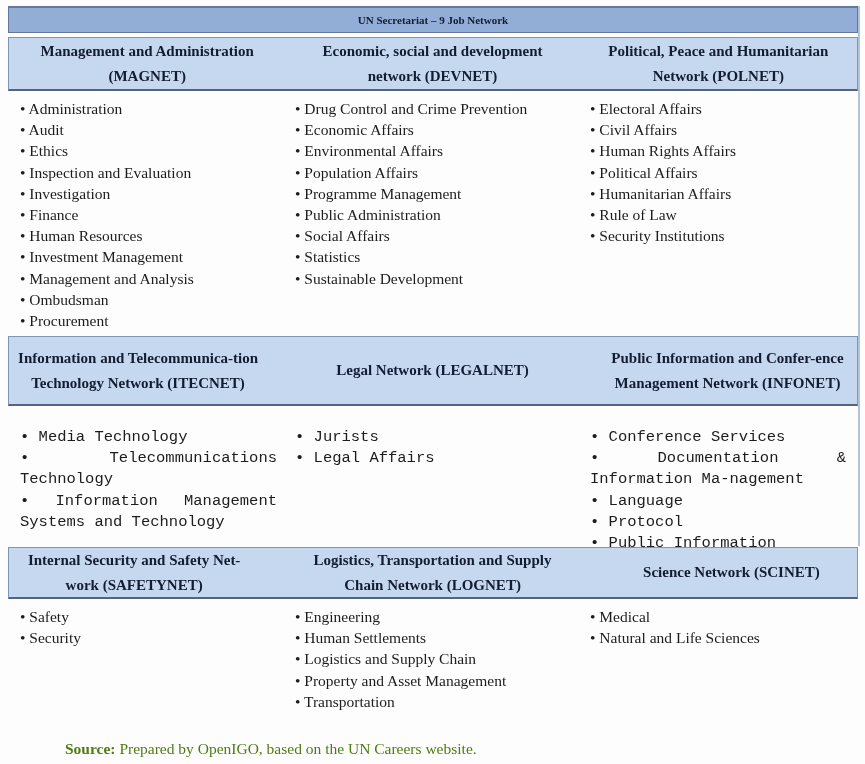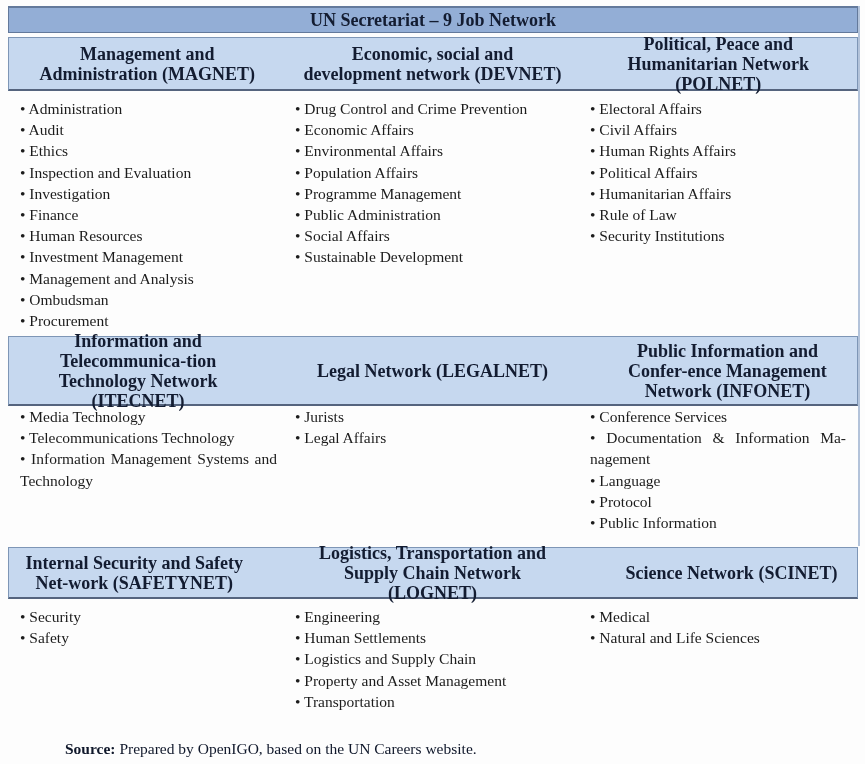--- a/index.html
+++ b/index.html
@@ -13,66 +13,66 @@
   .page { position: relative; width: 865px; height: 764px; background: #fdfdfd; }
   .table-wrap { position: absolute; left: 8px; top: 6px; width: 850px; }
 
   .title-band {
     height: 27px;
     background: #93aed6;
     border: 1px solid #63799b;
     border-top-width: 2px;
     margin-bottom: 4px;
     display: flex; align-items: center; justify-content: center;
-    font-weight: bold; font-size: 18px; color: #131c31;
+    font-weight: bold; font-size: 11px; color: #131c31;
   }
 
   .cols { display: flex; width: 850px; }
   .col1 { width: 277px; } .col2 { width: 295px; } .col3 { width: 278px; }
 
   .band {
     background: #c6d8ef;
     border: 1px solid #7e96b6;
     border-bottom: 2px solid #55647e;
     align-items: center;
   }
   .band-r1 { height: 54px; }
   .band-r2 { height: 70px; gap: 28px; }
   .band-r3 { height: 52px; gap: 40px; }
 
   .hdr {
     text-align: center;
-    font-weight: bold; font-size: 18px; line-height: 20px;
+    font-weight: bold; font-size: 15px; line-height: 25px;
     color: #131c31;
     display: flex; align-items: center; justify-content: center;
     height: 100%;
   }
   .hdr > span { display: inline-block; }
   .col1.hdr > span { max-width: 240px; }
   .col2.hdr > span { max-width: 262px; }
   .col3.hdr > span { max-width: 240px; }
 
   .content { align-items: flex-start; }
   .content-r1 { height: 245px; padding-top: 7px; }
-  .content-r2 { height: 141px; padding-top: 0; }
+  .content-r2 { height: 141px; padding-top: 21px; font-family: Liberation Mono, monospace; }
   .content-r3 { height: 132px; padding-top: 7px; }
 
   .list {
     font-size: 15.5px; line-height: 21.2px;
     text-align: justify;
   }
   .col1.list { padding-left: 12px; padding-right: 8px; }
   .col2.list { padding-left: 10px; padding-right: 14px; }
   .col3.list { padding-left: 10px; padding-right: 12px; }
   .bullet-row { }
   .bullet { }
 
   .footer {
     margin-top: 9px; margin-left: 57px;
-    font-size: 15.5px; color: #0f172a;
+    font-size: 15.5px; color: #4d7c0f;
   }
   .src-label { font-weight: bold; }
 
   .right-edge-line {
     position: absolute; left: 858px; top: 6px;
     width: 2px; height: 540px;
     background: #b3c3da;
   }
 </style>
 </head>
@@ -111,20 +111,21 @@
           <div class="bullet-row"><span class="bullet">• </span><span>Procurement</span></div>
         </div>
       <div class="col2 list">
           <div class="bullet-row"><span class="bullet">• </span><span>Drug Control and Crime Prevention</span></div>
           <div class="bullet-row"><span class="bullet">• </span><span>Economic Affairs</span></div>
           <div class="bullet-row"><span class="bullet">• </span><span>Environmental Affairs</span></div>
           <div class="bullet-row"><span class="bullet">• </span><span>Population Affairs</span></div>
           <div class="bullet-row"><span class="bullet">• </span><span>Programme Management</span></div>
           <div class="bullet-row"><span class="bullet">• </span><span>Public Administration</span></div>
           <div class="bullet-row"><span class="bullet">• </span><span>Social Affairs</span></div>
+          <div class="bullet-row"><span class="bullet">• </span><span>Statistics</span></div>
           <div class="bullet-row"><span class="bullet">• </span><span>Sustainable Development</span></div>
         </div>
       <div class="col3 list">
           <div class="bullet-row"><span class="bullet">• </span><span>Electoral Affairs</span></div>
           <div class="bullet-row"><span class="bullet">• </span><span>Civil Affairs</span></div>
           <div class="bullet-row"><span class="bullet">• </span><span>Human Rights Affairs</span></div>
           <div class="bullet-row"><span class="bullet">• </span><span>Political Affairs</span></div>
           <div class="bullet-row"><span class="bullet">• </span><span>Humanitarian Affairs</span></div>
           <div class="bullet-row"><span class="bullet">• </span><span>Rule of Law</span></div>
           <div class="bullet-row"><span class="bullet">• </span><span>Security Institutions</span></div>
@@ -167,22 +168,22 @@
         </div>
       <div class="col2 hdr">
           <span>Logistics, Transportation and Supply Chain Network (LOGNET)</span>
         </div>
       <div class="col3 hdr">
           <span>Science Network (SCINET)</span>
         </div>
     </div>
     <div class="cols content content-r3">
       <div class="col1 list">
+          <div class="bullet-row"><span class="bullet">• </span><span>Safety</span></div>
           <div class="bullet-row"><span class="bullet">• </span><span>Security</span></div>
-          <div class="bullet-row"><span class="bullet">• </span><span>Safety</span></div>
         </div>
       <div class="col2 list">
           <div class="bullet-row"><span class="bullet">• </span><span>Engineering</span></div>
           <div class="bullet-row"><span class="bullet">• </span><span>Human Settlements</span></div>
           <div class="bullet-row"><span class="bullet">• </span><span>Logistics and Supply Chain</span></div>
           <div class="bullet-row"><span class="bullet">• </span><span>Property and Asset Management</span></div>
           <div class="bullet-row"><span class="bullet">• </span><span>Transportation</span></div>
         </div>
       <div class="col3 list">
           <div class="bullet-row"><span class="bullet">• </span><span>Medical</span></div>

